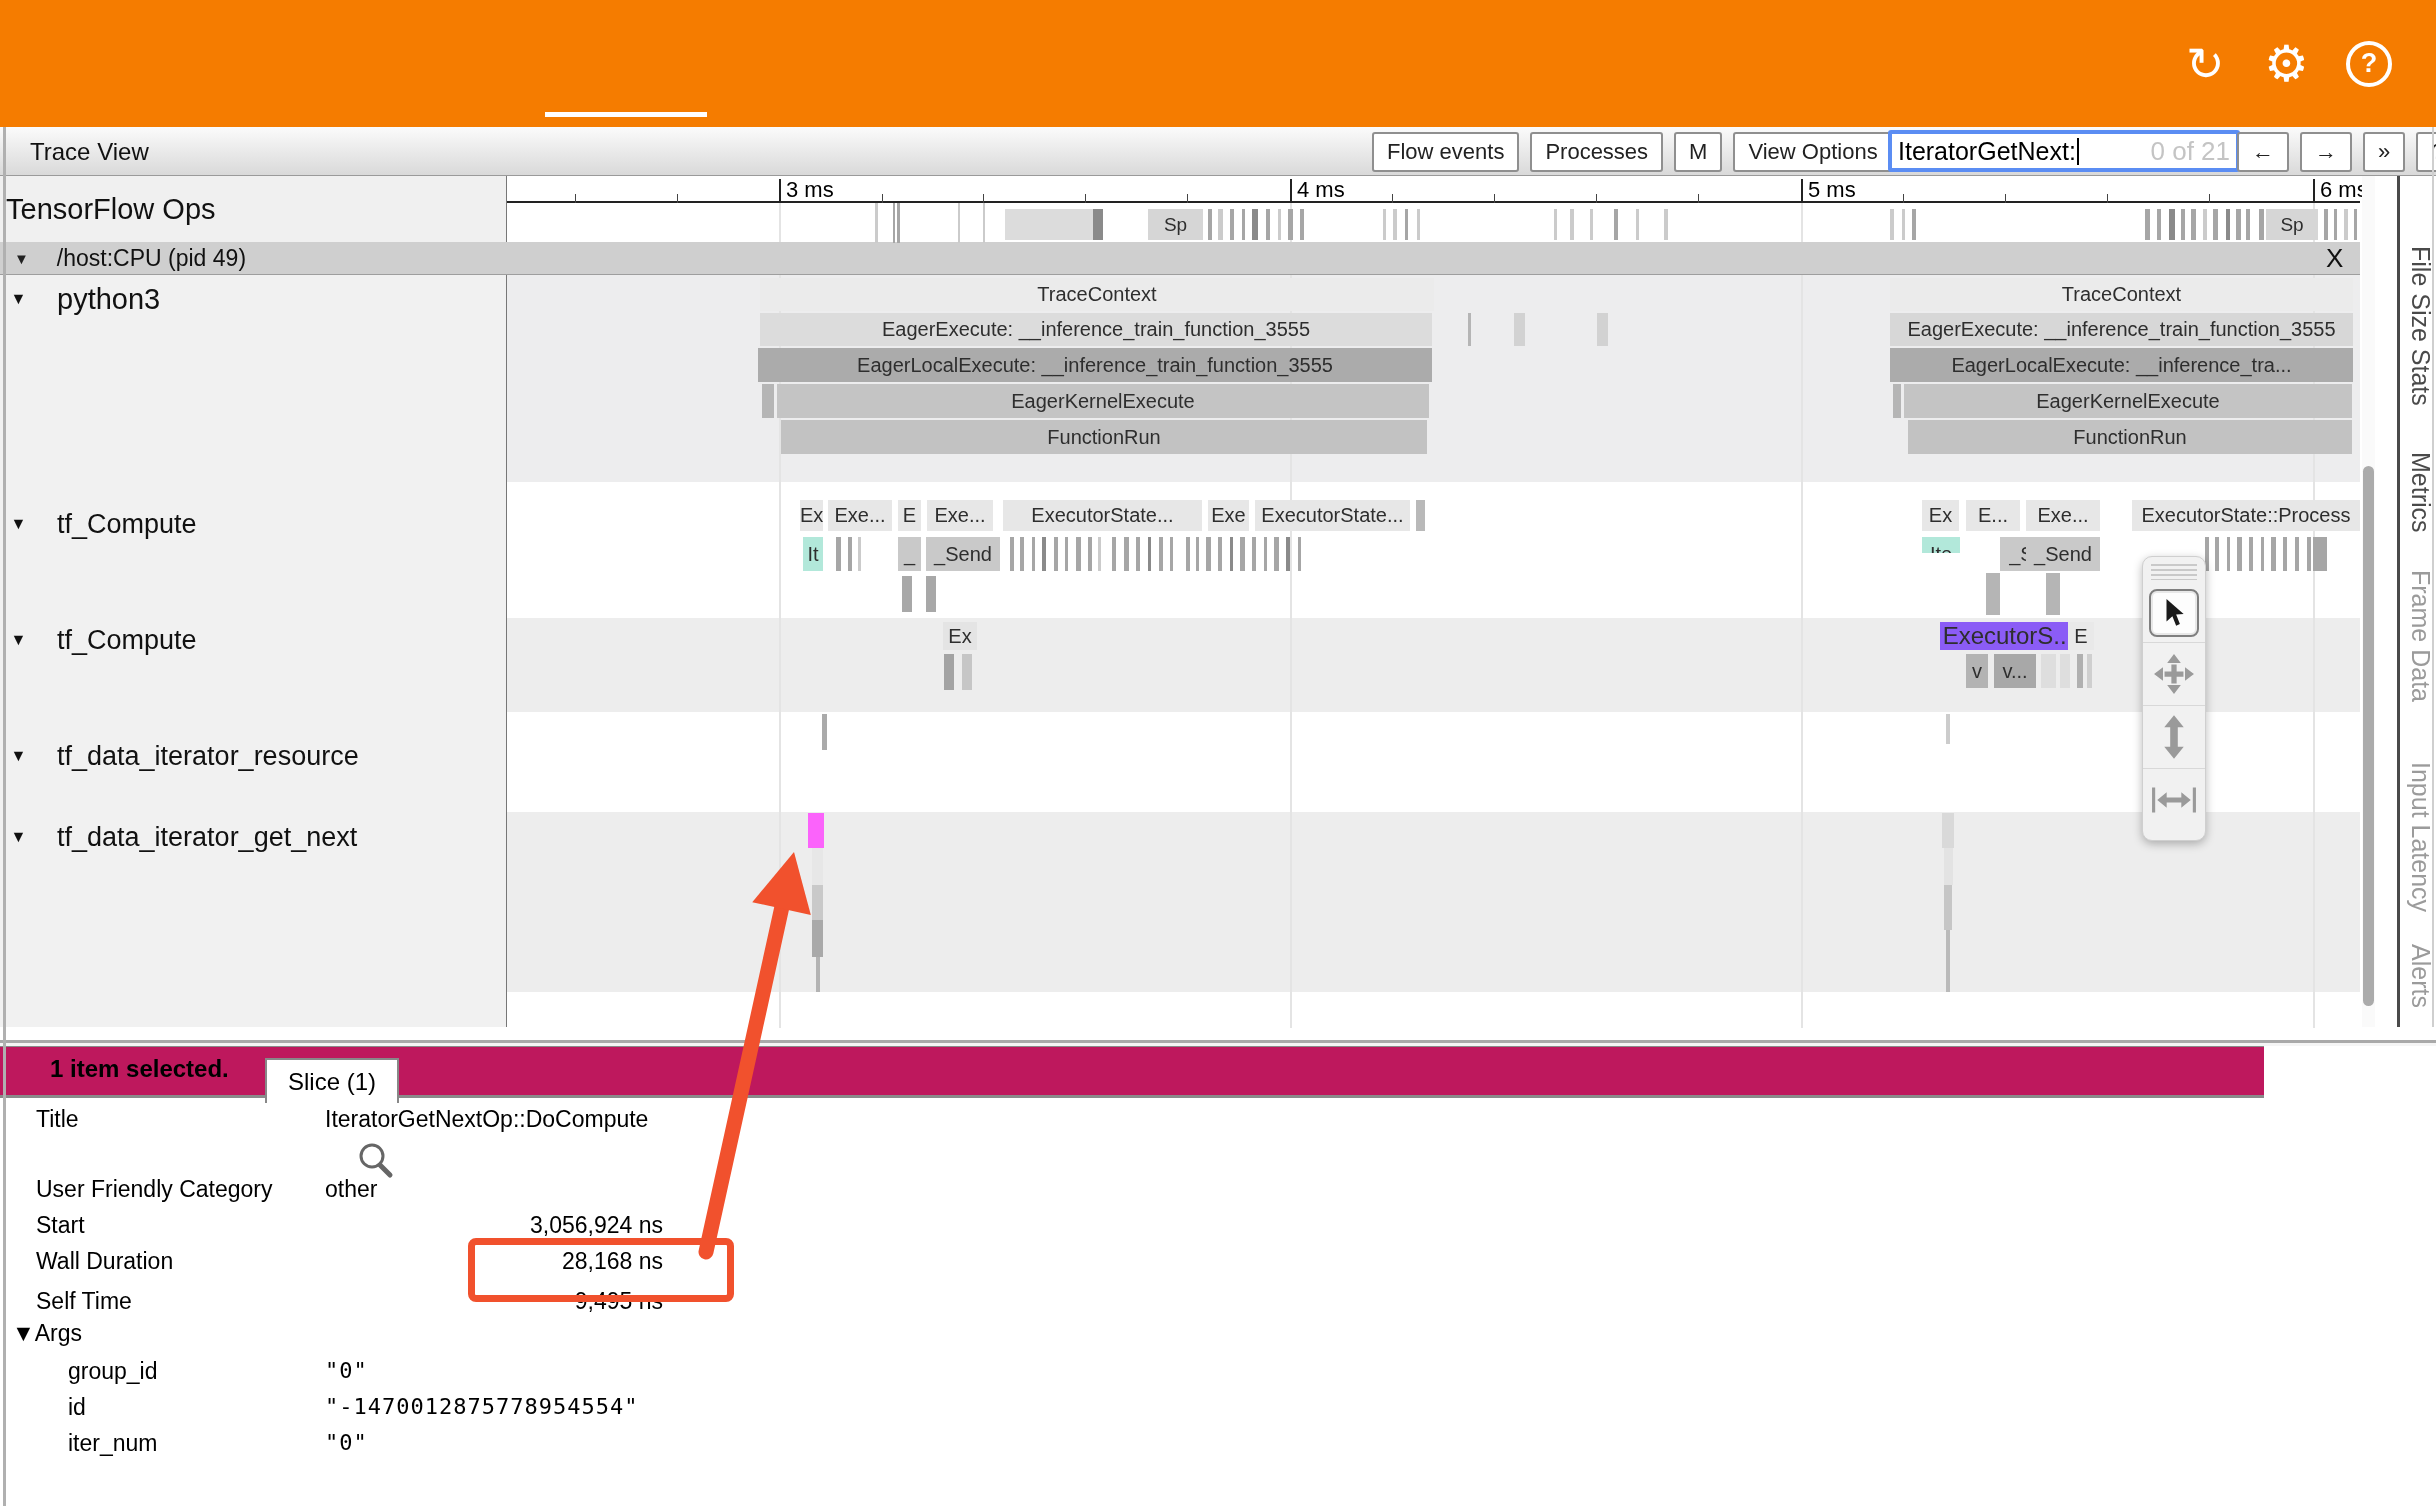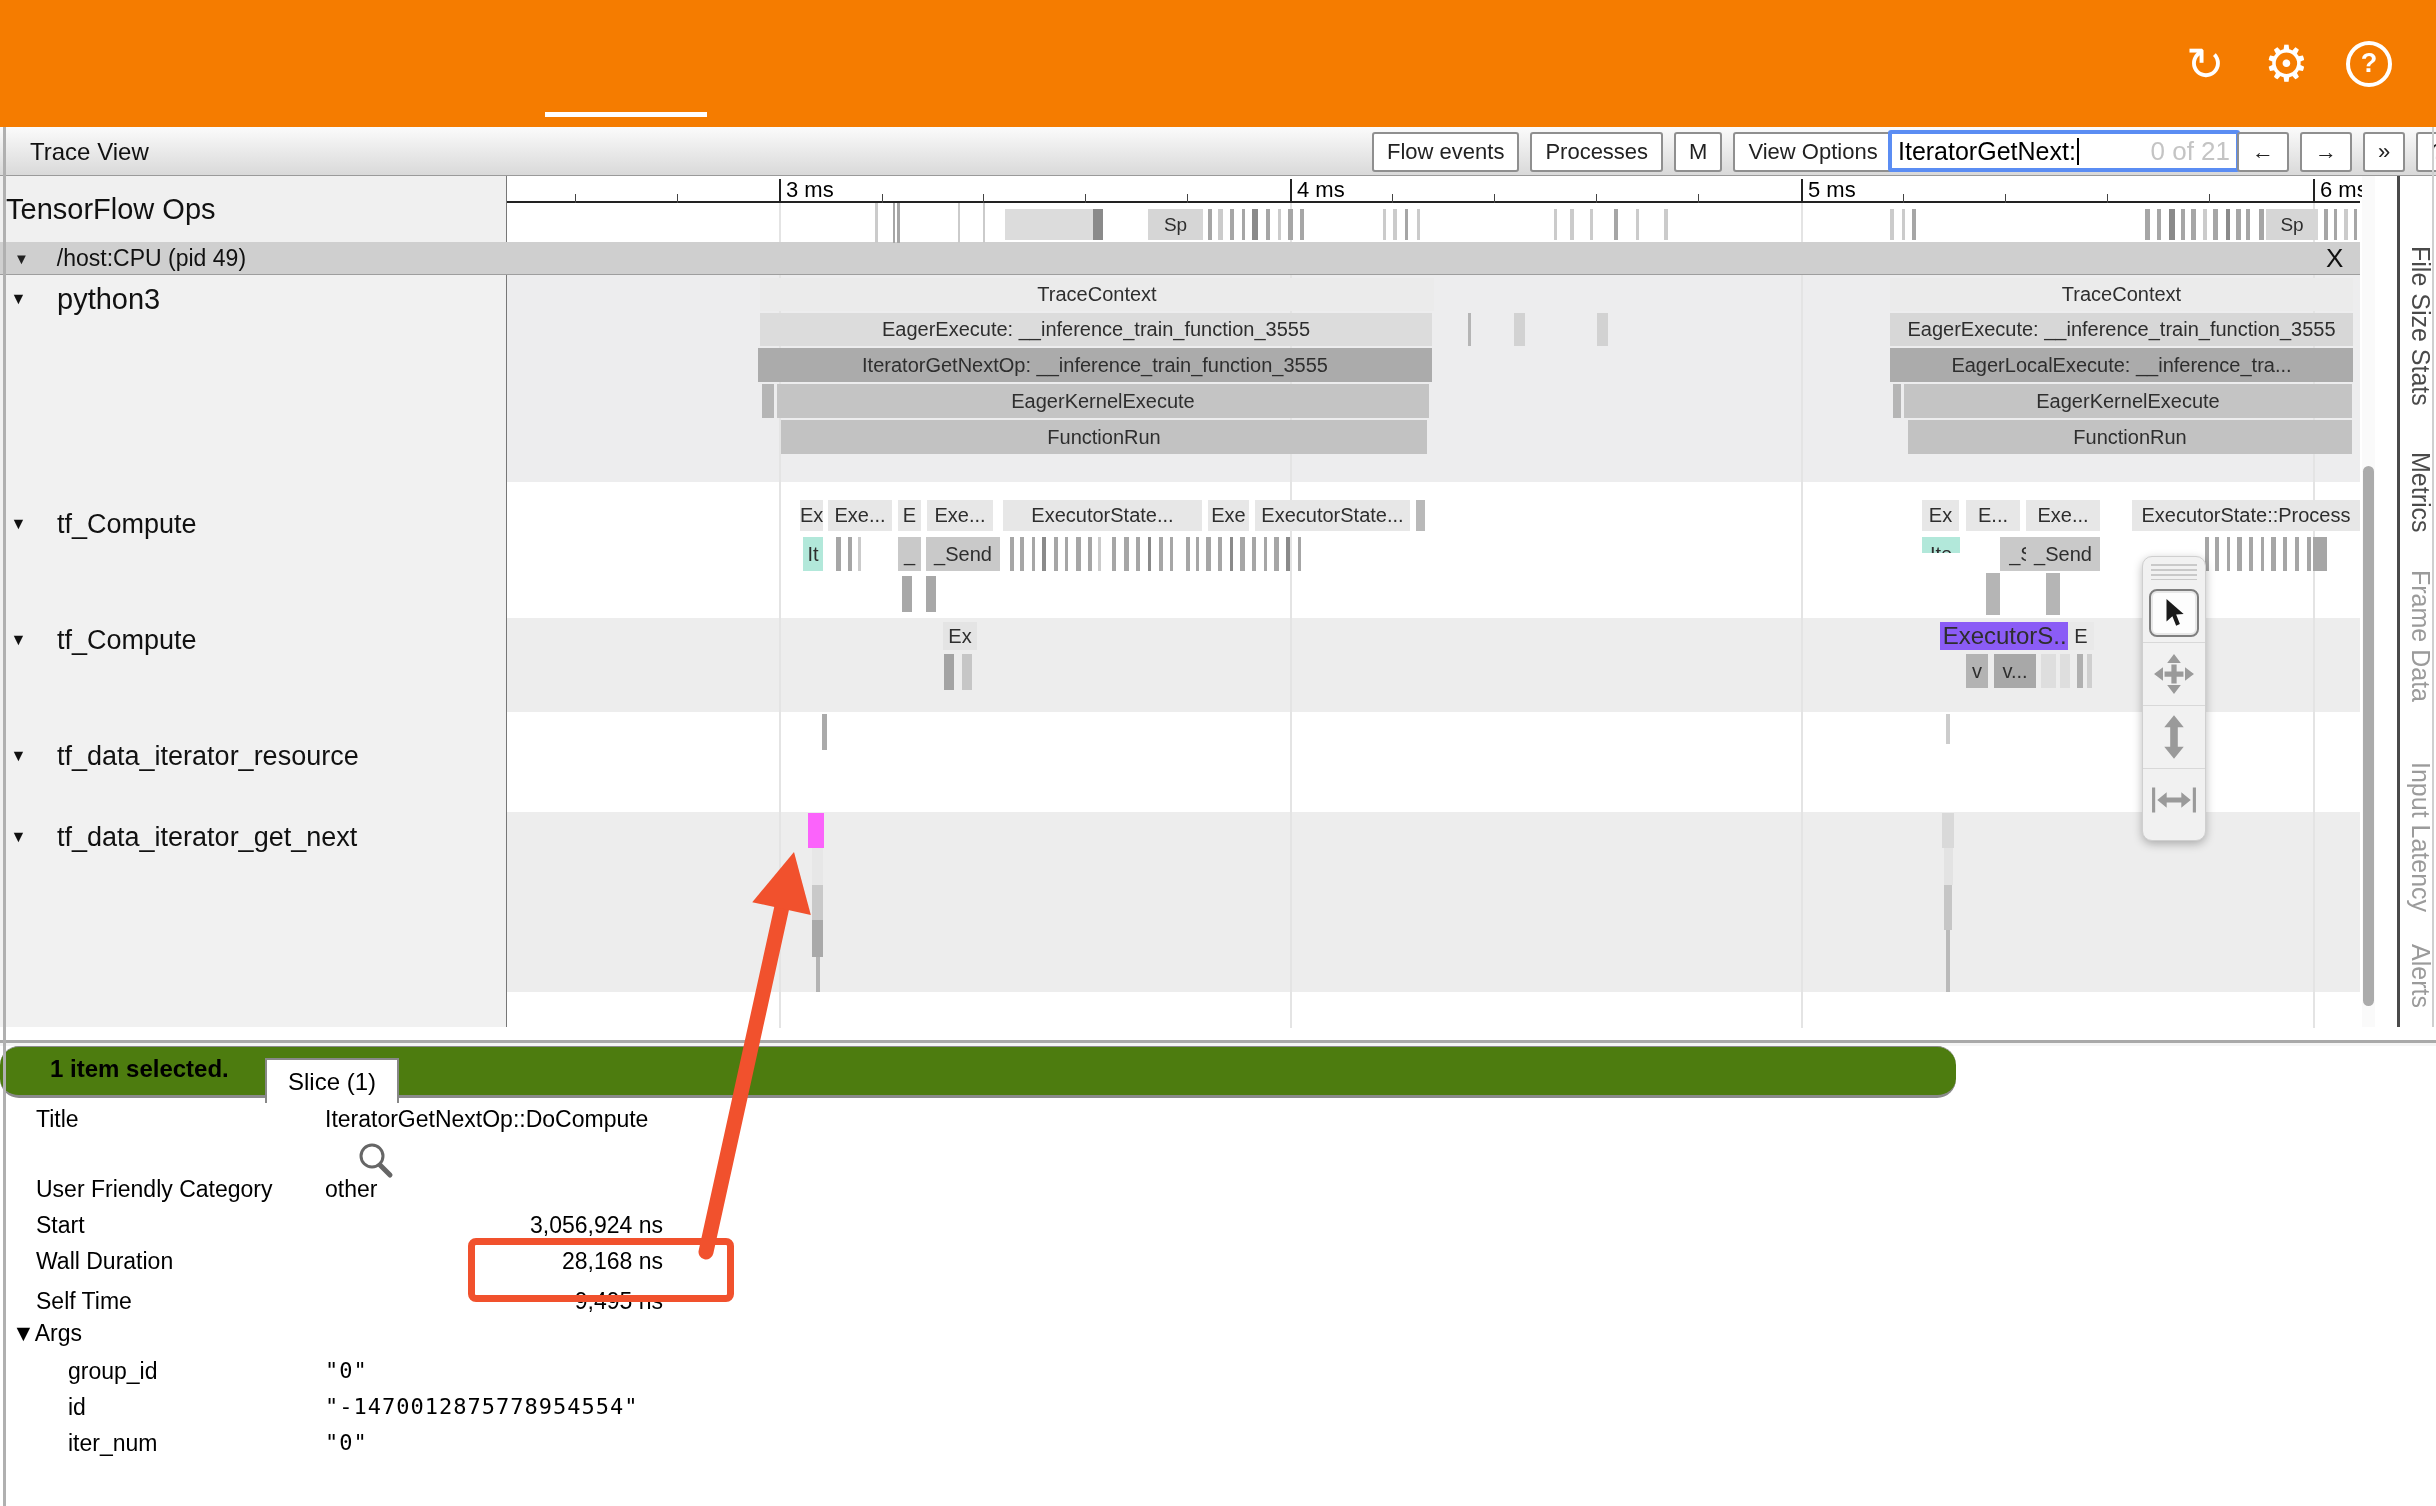--- a/index.html
+++ b/index.html
@@ -72,22 +72,22 @@
      box-shadow:inset 0 0 0 2px #e8e8e8;}
   
   #sidebar{position:absolute;left:2397px;top:176px;width:39px;height:851px;background:#fff;
      border-left:3px solid #4a4a4a;box-sizing:border-box;}
   .sideitem{position:absolute;left:6px;writing-mode:vertical-rl;font-size:25px;white-space:nowrap;}
   #vscroll{position:absolute;left:2362px;top:176px;width:13px;height:851px;background:#fafafa;}
   #vscroll .thumb{position:absolute;left:1px;width:11px;border-radius:6px;background:#ababab;}
   
   #splitter1{position:absolute;left:0;top:1040px;width:2436px;height:3px;background:#a9a9a9;}
   #splitter2{position:absolute;left:0;top:1043px;width:2436px;height:3px;background:#f5f5f5;}
-  #detailhead{position:absolute;left:0;top:1046px;width:1956px;height:52px;background:#4d7c0f;
-     border-top:1px solid #8a8a8a;border-bottom:3px solid #8a8a8a;box-sizing:border-box;border-radius:19px;}
+  #detailhead{position:absolute;left:0;top:1046px;width:2264px;height:52px;background:#be185d;
+     border-top:1px solid #8a8a8a;border-bottom:3px solid #8a8a8a;box-sizing:border-box;}
   #selcount{position:absolute;left:50px;top:8px;font-size:24px;font-weight:bold;color:#000;}
   #slicetab{position:absolute;left:265px;top:1058px;width:130px;height:43px;background:#fff;
      border:2px solid #888;border-bottom:none;display:flex;align-items:center;justify-content:center;
      font-size:24px;color:#000;z-index:5;}
   #details{position:absolute;left:0;top:1101px;width:2436px;height:405px;background:#fff;}
   .drow{position:absolute;height:34px;font-size:23px;color:#000;}
   .drow .lab{position:absolute;left:36px;white-space:nowrap;}
   .drow.indent .lab{left:68px;}
   .drow.args .lab{left:12px;}
   .drow .val{position:absolute;left:325px;white-space:nowrap;}
@@ -152,21 +152,21 @@
         <div class="slice" style="left: 1005px; top: 33px; width: 88px; height: 31px; background: rgb(220, 220, 220); font-size: 20px; line-height: 31px;"></div>
         <div class="slice" style="left: 1148px; top: 33px; width: 55px; height: 31px; background: rgb(214, 214, 214); font-size: 19px; line-height: 31px;">Sp</div>
         <div class="slice" style="left: 2266px; top: 33px; width: 52px; height: 31px; background: rgb(214, 214, 214); font-size: 19px; line-height: 31px;">Sp</div>
         <div class="slice" style="left: 760px; top: 102px; width: 674px; height: 33px; background: rgb(235, 235, 235); font-size: 20px; line-height: 33px;">TraceContext</div>
         <div class="slice" style="left: 1890px; top: 102px; width: 463px; height: 33px; background: rgb(235, 235, 235); font-size: 20px; line-height: 33px;">TraceContext</div>
         <div class="slice" style="left: 760px; top: 137px; width: 672px; height: 33px; background: rgb(220, 220, 220); font-size: 20px; line-height: 33px;">EagerExecute: __inference_train_function_3555</div>
         <div class="slice" style="left: 1468px; top: 137px; width: 3px; height: 33px; background: rgb(181, 181, 181); font-size: 20px; line-height: 33px;"></div>
         <div class="slice" style="left: 1514px; top: 137px; width: 11px; height: 33px; background: rgb(210, 210, 210); font-size: 20px; line-height: 33px;"></div>
         <div class="slice" style="left: 1597px; top: 137px; width: 11px; height: 33px; background: rgb(210, 210, 210); font-size: 20px; line-height: 33px;"></div>
         <div class="slice" style="left: 1890px; top: 137px; width: 463px; height: 33px; background: rgb(215, 215, 215); font-size: 20px; line-height: 33px;">EagerExecute: __inference_train_function_3555</div>
-        <div class="slice" style="left: 758px; top: 172px; width: 674px; height: 34px; background: rgb(171, 171, 171); font-size: 20px; line-height: 34px;">IteratorGetNextOp: __inference_train_function_3555</div>
+        <div class="slice" style="left: 758px; top: 172px; width: 674px; height: 34px; background: rgb(171, 171, 171); font-size: 20px; line-height: 34px;">EagerLocalExecute: __inference_train_function_3555</div>
         <div class="slice" style="left: 1890px; top: 172px; width: 463px; height: 34px; background: rgb(171, 171, 171); font-size: 20px; line-height: 34px;">EagerLocalExecute: __inference_tra...</div>
         <div class="slice" style="left: 762px; top: 208px; width: 12px; height: 34px; background: rgb(181, 181, 181); font-size: 20px; line-height: 34px;"></div>
         <div class="slice" style="left: 777px; top: 208px; width: 652px; height: 34px; background: rgb(196, 196, 196); font-size: 20px; line-height: 34px;">EagerKernelExecute</div>
         <div class="slice" style="left: 1893px; top: 208px; width: 8px; height: 34px; background: rgb(181, 181, 181); font-size: 20px; line-height: 34px;"></div>
         <div class="slice" style="left: 1904px; top: 208px; width: 448px; height: 34px; background: rgb(196, 196, 196); font-size: 20px; line-height: 34px;">EagerKernelExecute</div>
         <div class="slice" style="left: 781px; top: 244px; width: 646px; height: 34px; background: rgb(194, 194, 194); font-size: 20px; line-height: 34px;">FunctionRun</div>
         <div class="slice" style="left: 1908px; top: 244px; width: 444px; height: 34px; background: rgb(194, 194, 194); font-size: 20px; line-height: 34px;">FunctionRun</div>
         <div class="slice" style="left: 800px; top: 324px; width: 23px; height: 31px; background: rgb(231, 231, 231); font-size: 20px; line-height: 31px;">Ex</div>
         <div class="slice" style="left: 828px; top: 324px; width: 64px; height: 31px; background: rgb(231, 231, 231); font-size: 20px; line-height: 31px;">Exe...</div>
         <div class="slice" style="left: 898px; top: 324px; width: 23px; height: 31px; background: rgb(231, 231, 231); font-size: 20px; line-height: 31px;">E</div>

